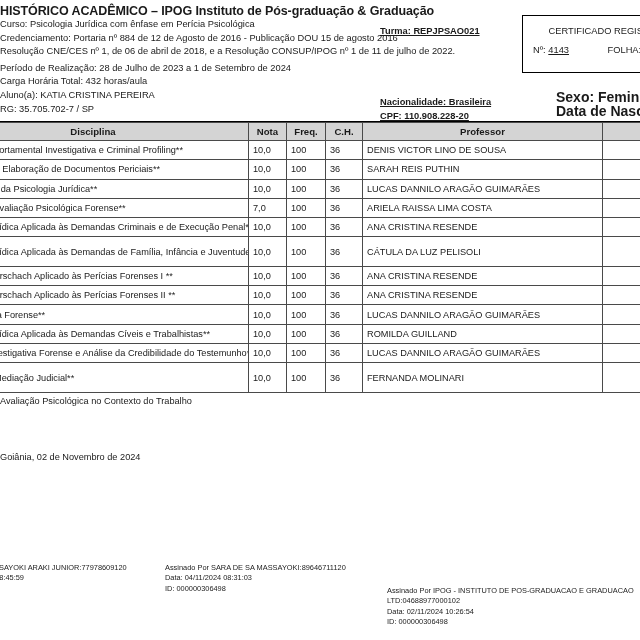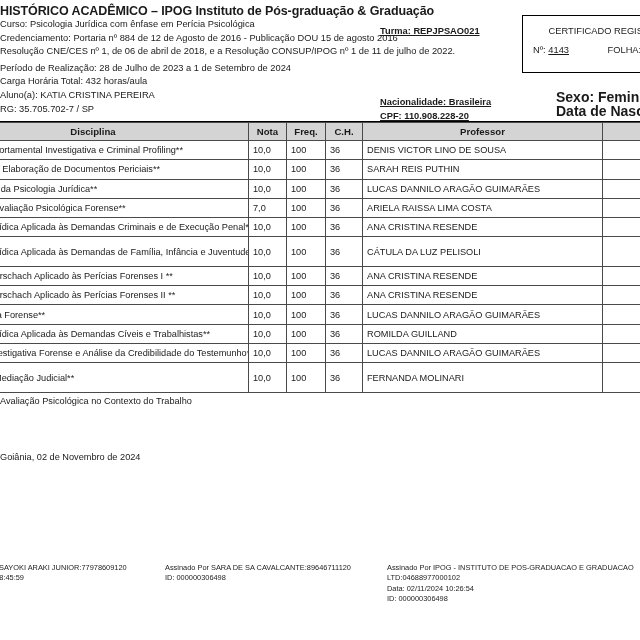--- a/index.html
+++ b/index.html
@@ -146,21 +146,21 @@
     display: flex;
   }
   .sig-block {
     font-size: 7.4px;
     line-height: 10.4px;
     white-space: nowrap;
     color: #222;
   }
   .sig-1 { width: 228px; padding-left: 0px; }
   .sig-2 { width: 222px; }
-  .sig-3 { width: 250px; }
+  .sig-3 { width: 250px; margin-top: 23px; }
 </style>
 </head>
 <body>
 
 <div class="page">
 
   <div class="hdr-title">HISTÓRICO ACADÊMICO – IPOG Instituto de Pós-graduação &amp; Graduação</div>
 
   <div class="hdr-row">
     <div class="hdr-line">Curso: Psicologia Jurídica com ênfase em Perícia Psicológica</div>
@@ -318,21 +318,22 @@
   <div class="date-line">Goiânia, 02 de Novembro de 2024</div>
 
   <div class="sig-wrap">
     <div class="sig-block sig-1">
       <div>Assinado Por MASSAYOKI ARAKI JUNIOR:77978609120</div>
       <div>Data: 04/11/2024 08:45:59</div>
       <div>ID: 000000306498</div>
       <div></div>
     </div>
     <div class="sig-block sig-2">
-      <div>Assinado Por SARA DE SA CAVALCANTE:89646711120</div>
+      <div>Assinado Por SARA DE SA MASSAYOKI:89646711120</div>
+      <div>Data: 04/11/2024 08:31:03</div>
       <div>ID: 000000306498</div>
       <div></div>
     </div>
     <div class="sig-block sig-3">
       <div>Assinado Por IPOG - INSTITUTO DE POS-GRADUACAO E GRADUACAO</div>
       <div>LTD:04688977000102</div>
       <div>Data: 02/11/2024 10:26:54</div>
       <div>ID: 000000306498</div>
     </div>
   </div>

